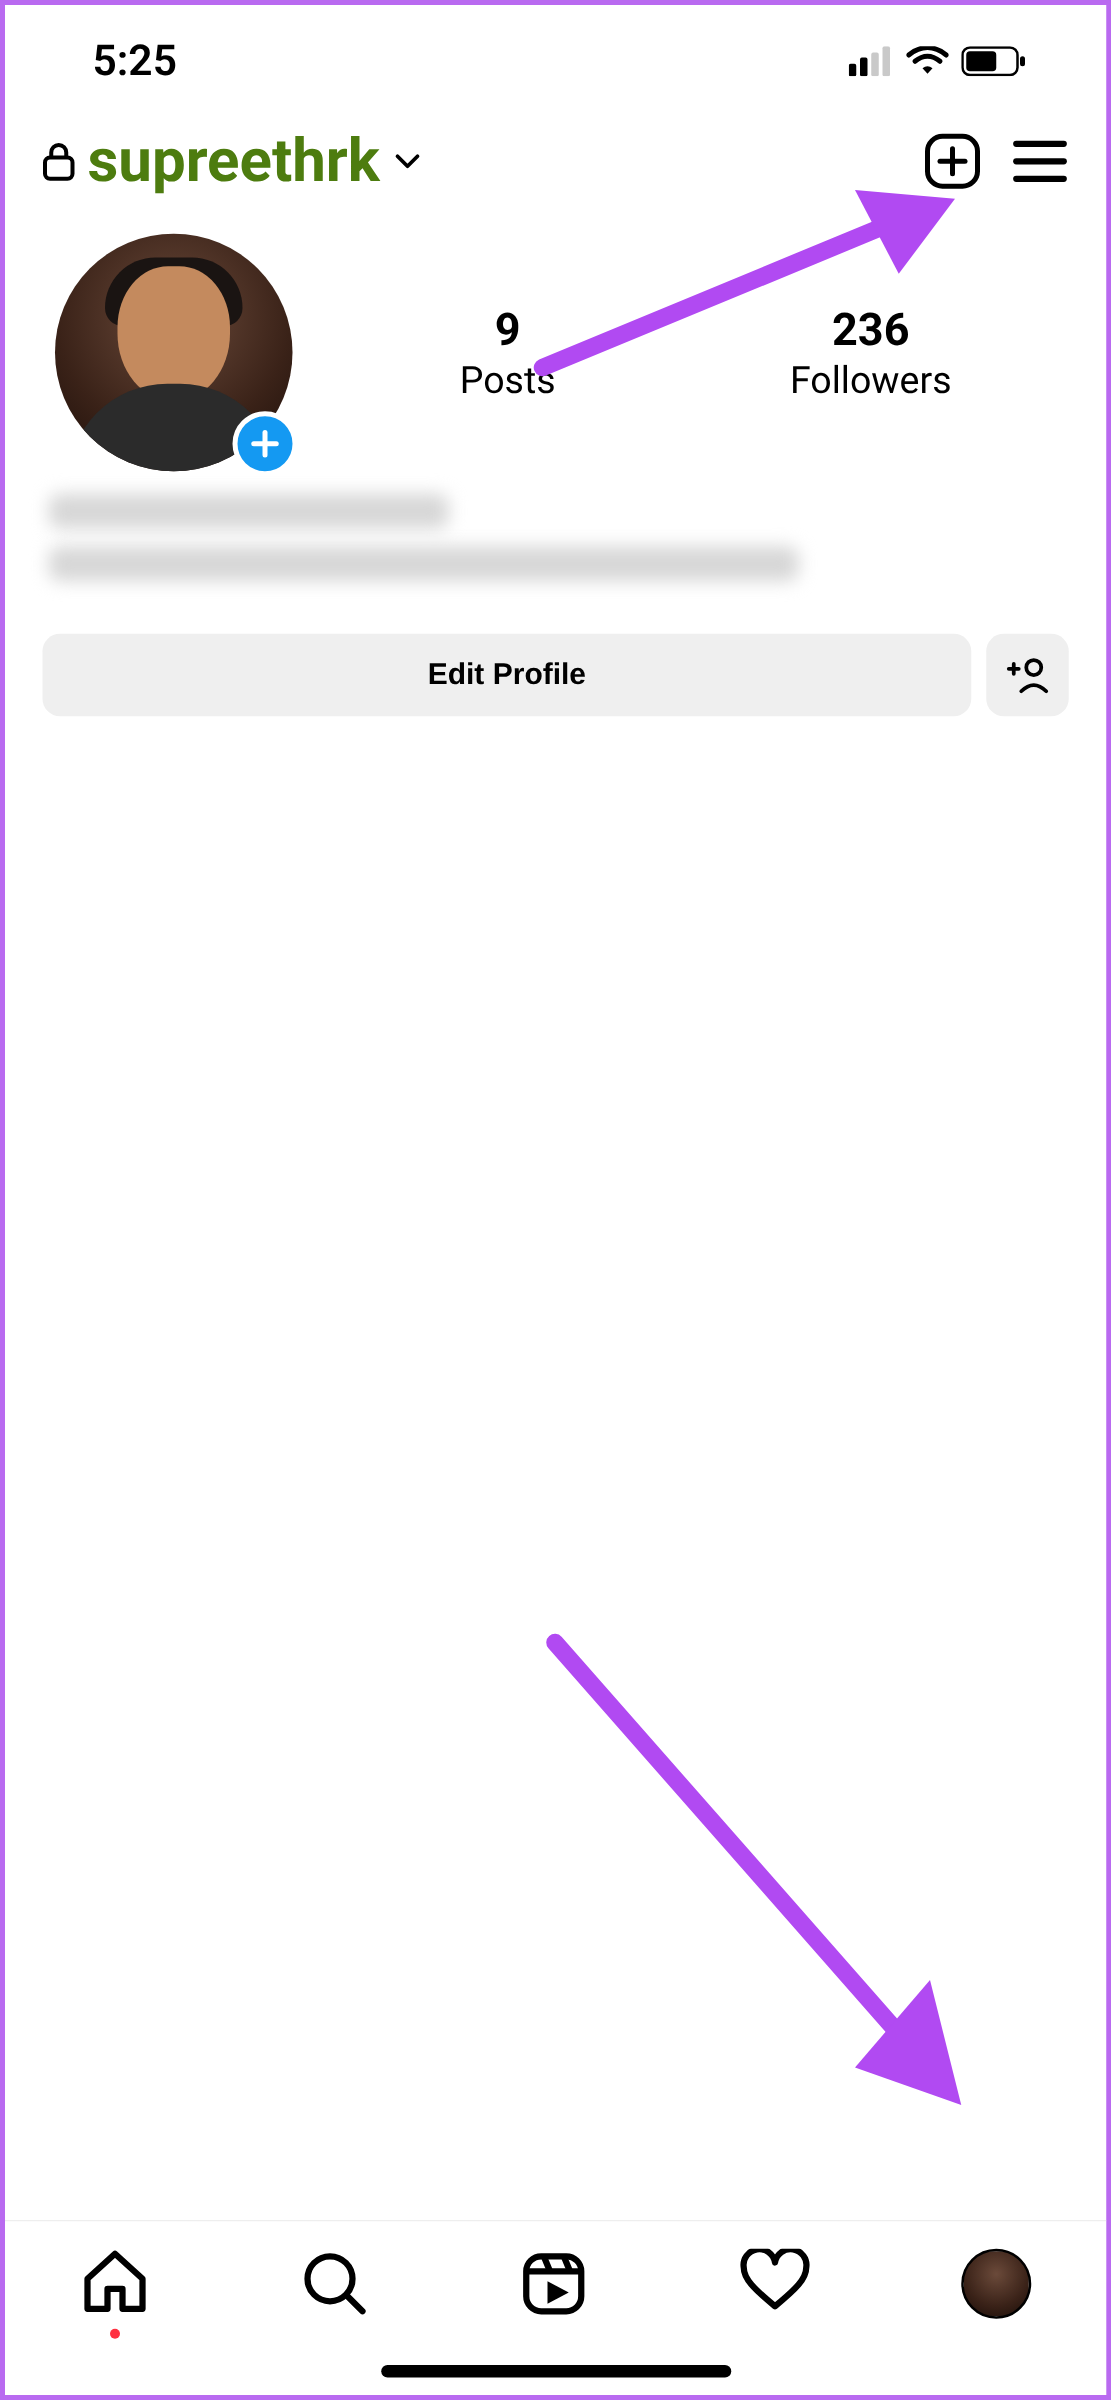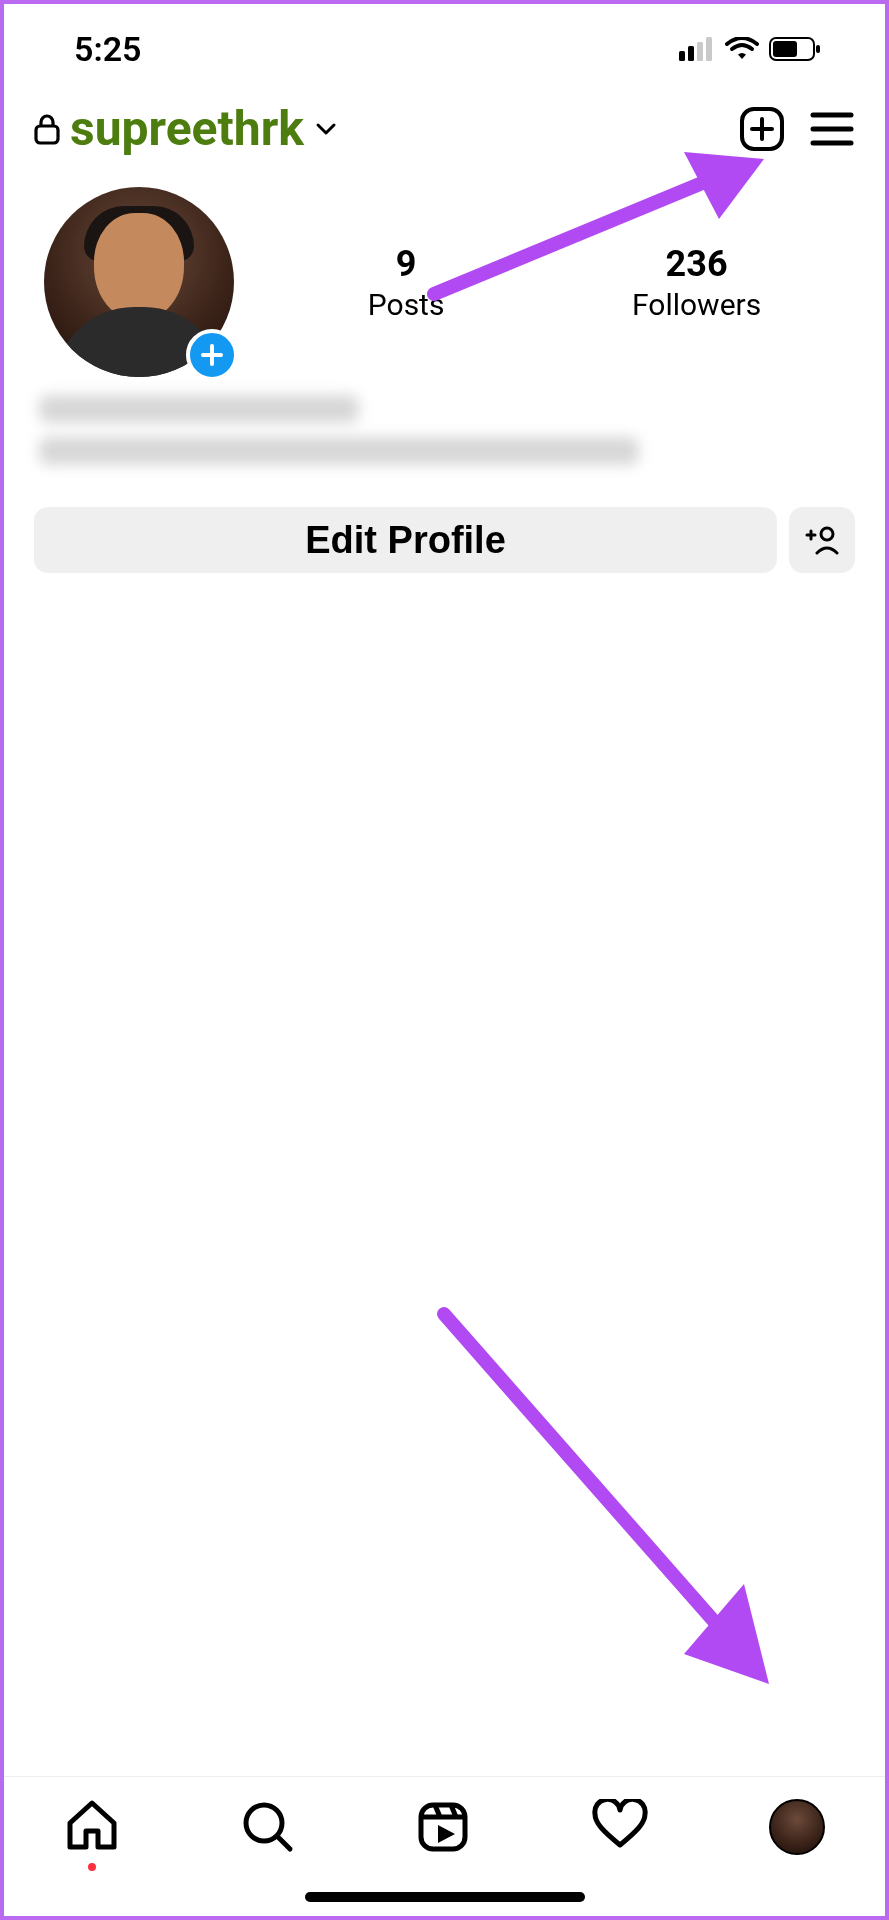--- a/index.html
+++ b/index.html
@@ -161,21 +161,21 @@
   display: flex;
   gap: 12px;
   padding: 20px 30px 0 30px;
 }
 .edit-btn {
   flex: 1;
   height: 66px;
   background: #efefef;
   border: none;
   border-radius: 14px;
-  font-size: 38px;
+  font-size: 24px;
   font-weight: 600;
   color: #000;
 }
 .discover-btn {
   width: 66px;
   height: 66px;
   background: #efefef;
   border: none;
   border-radius: 14px;
   display: flex;

